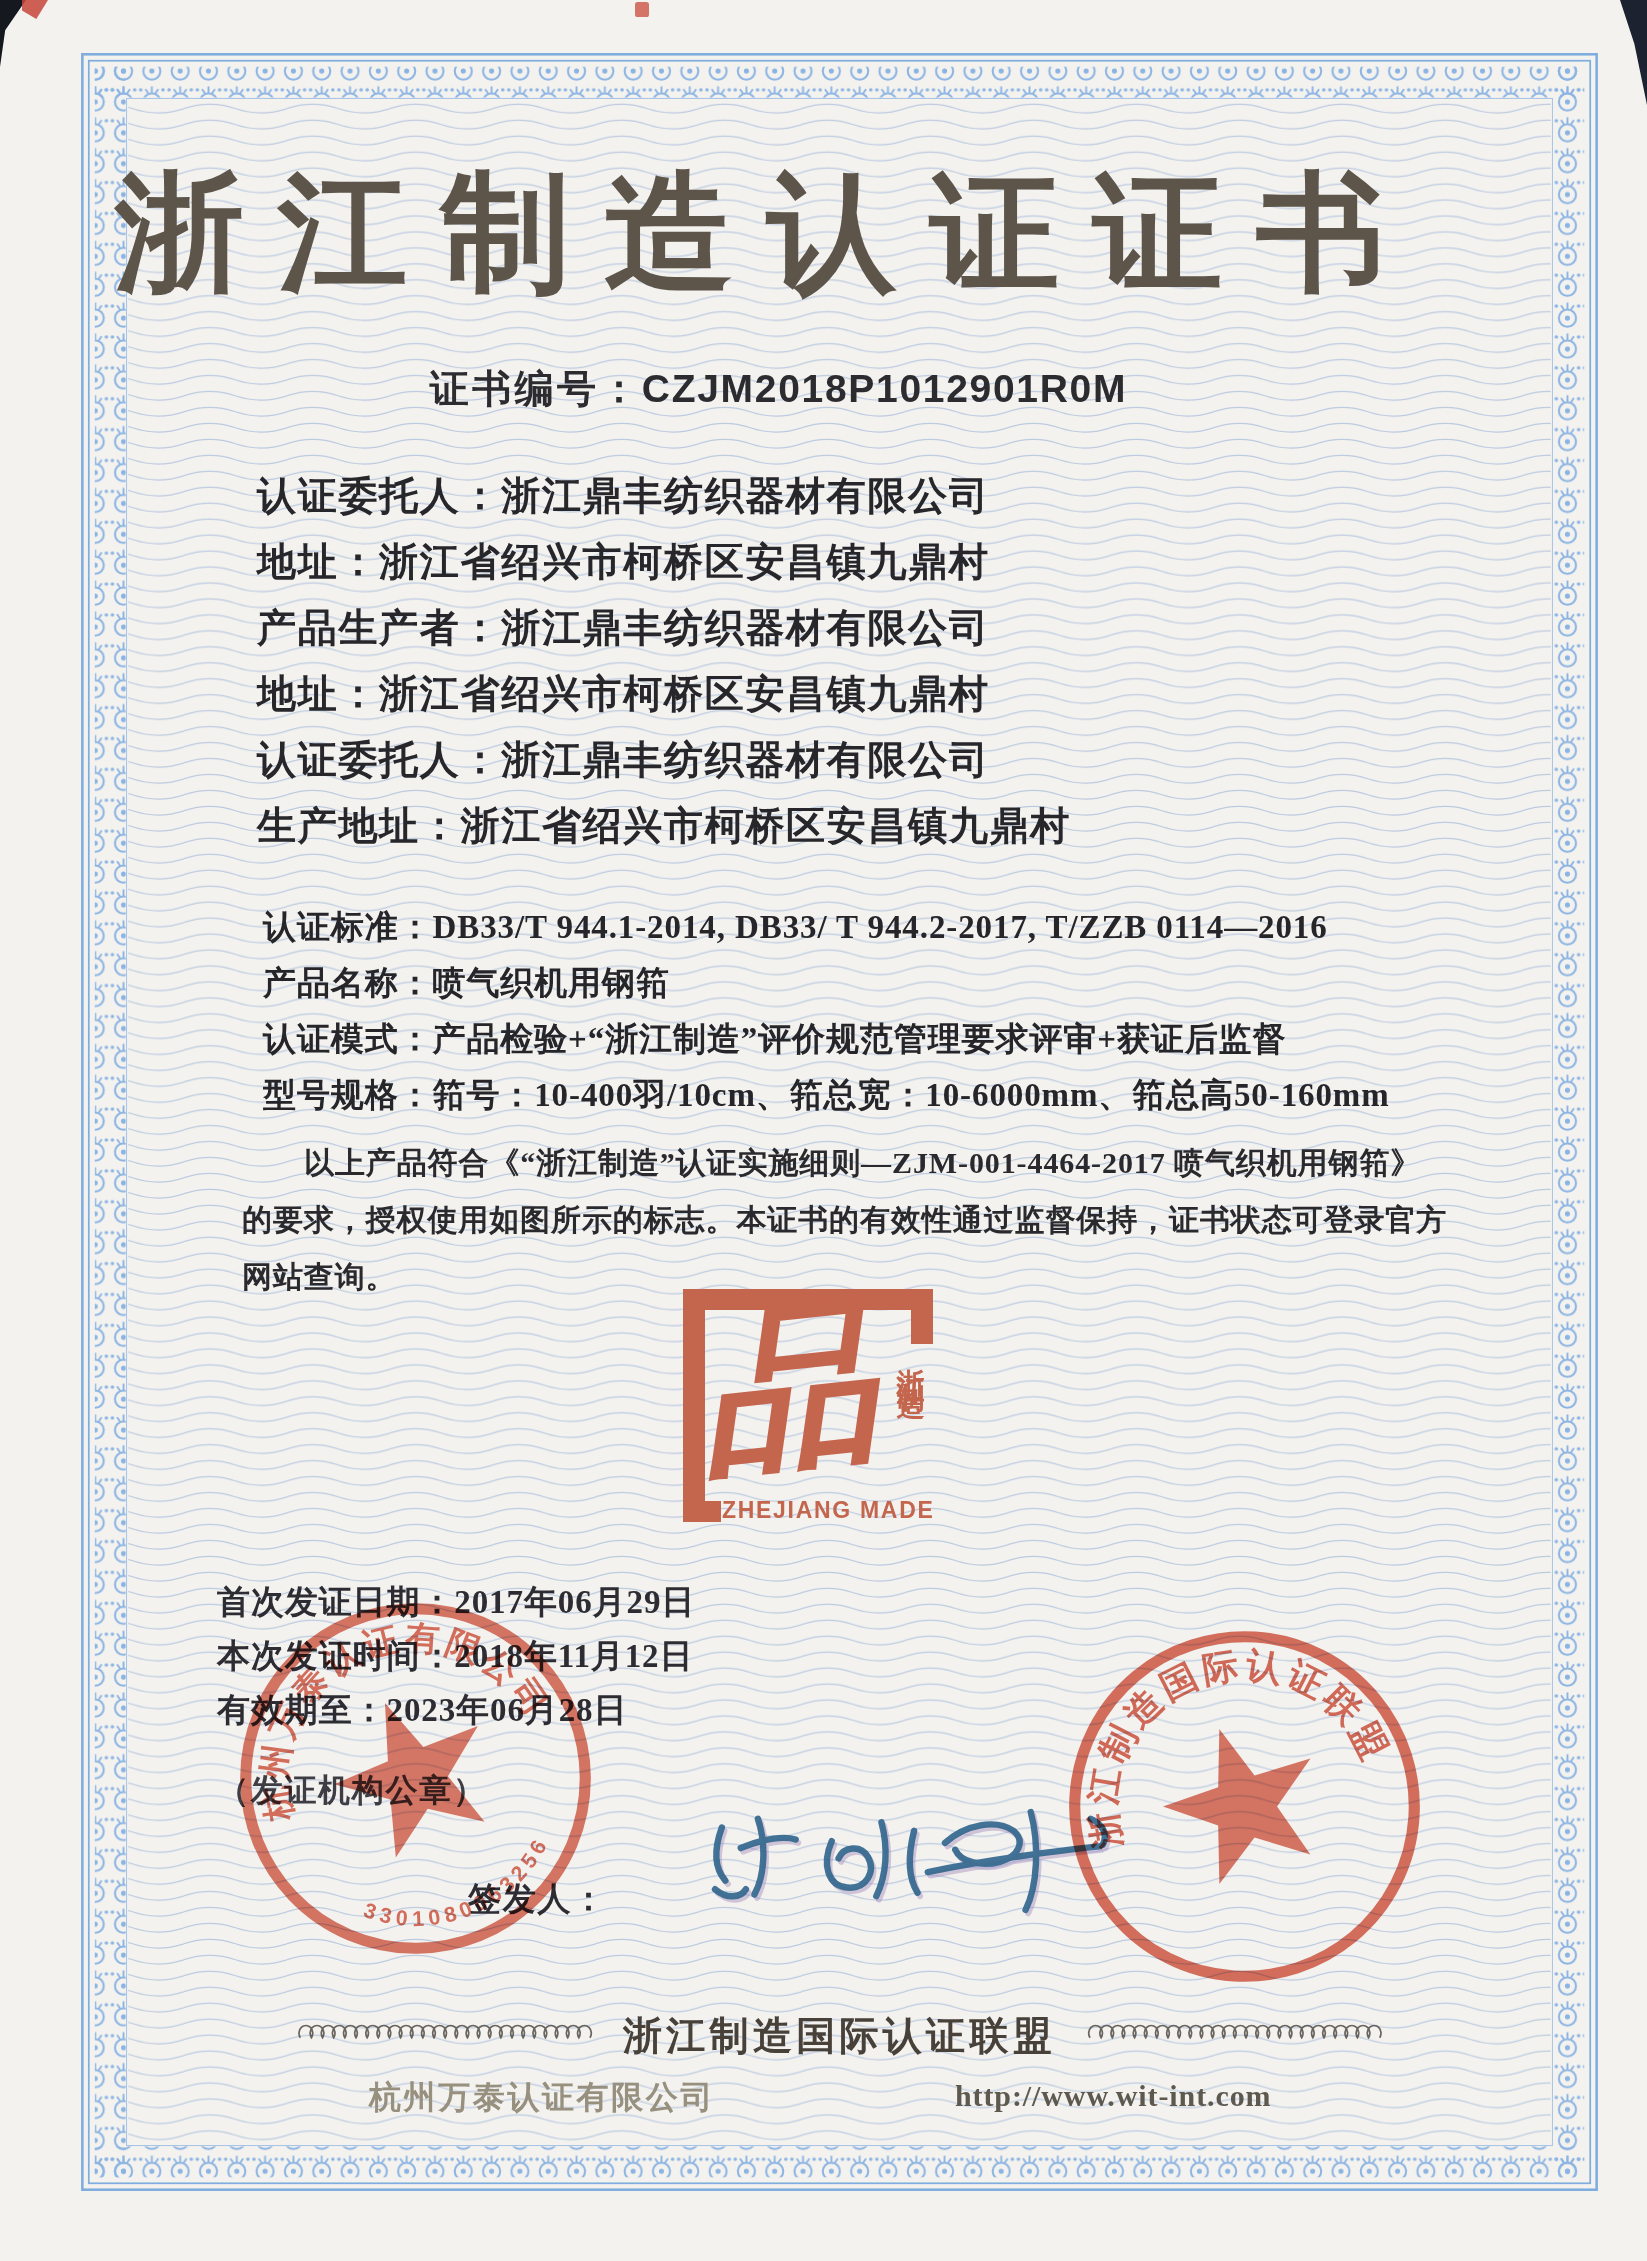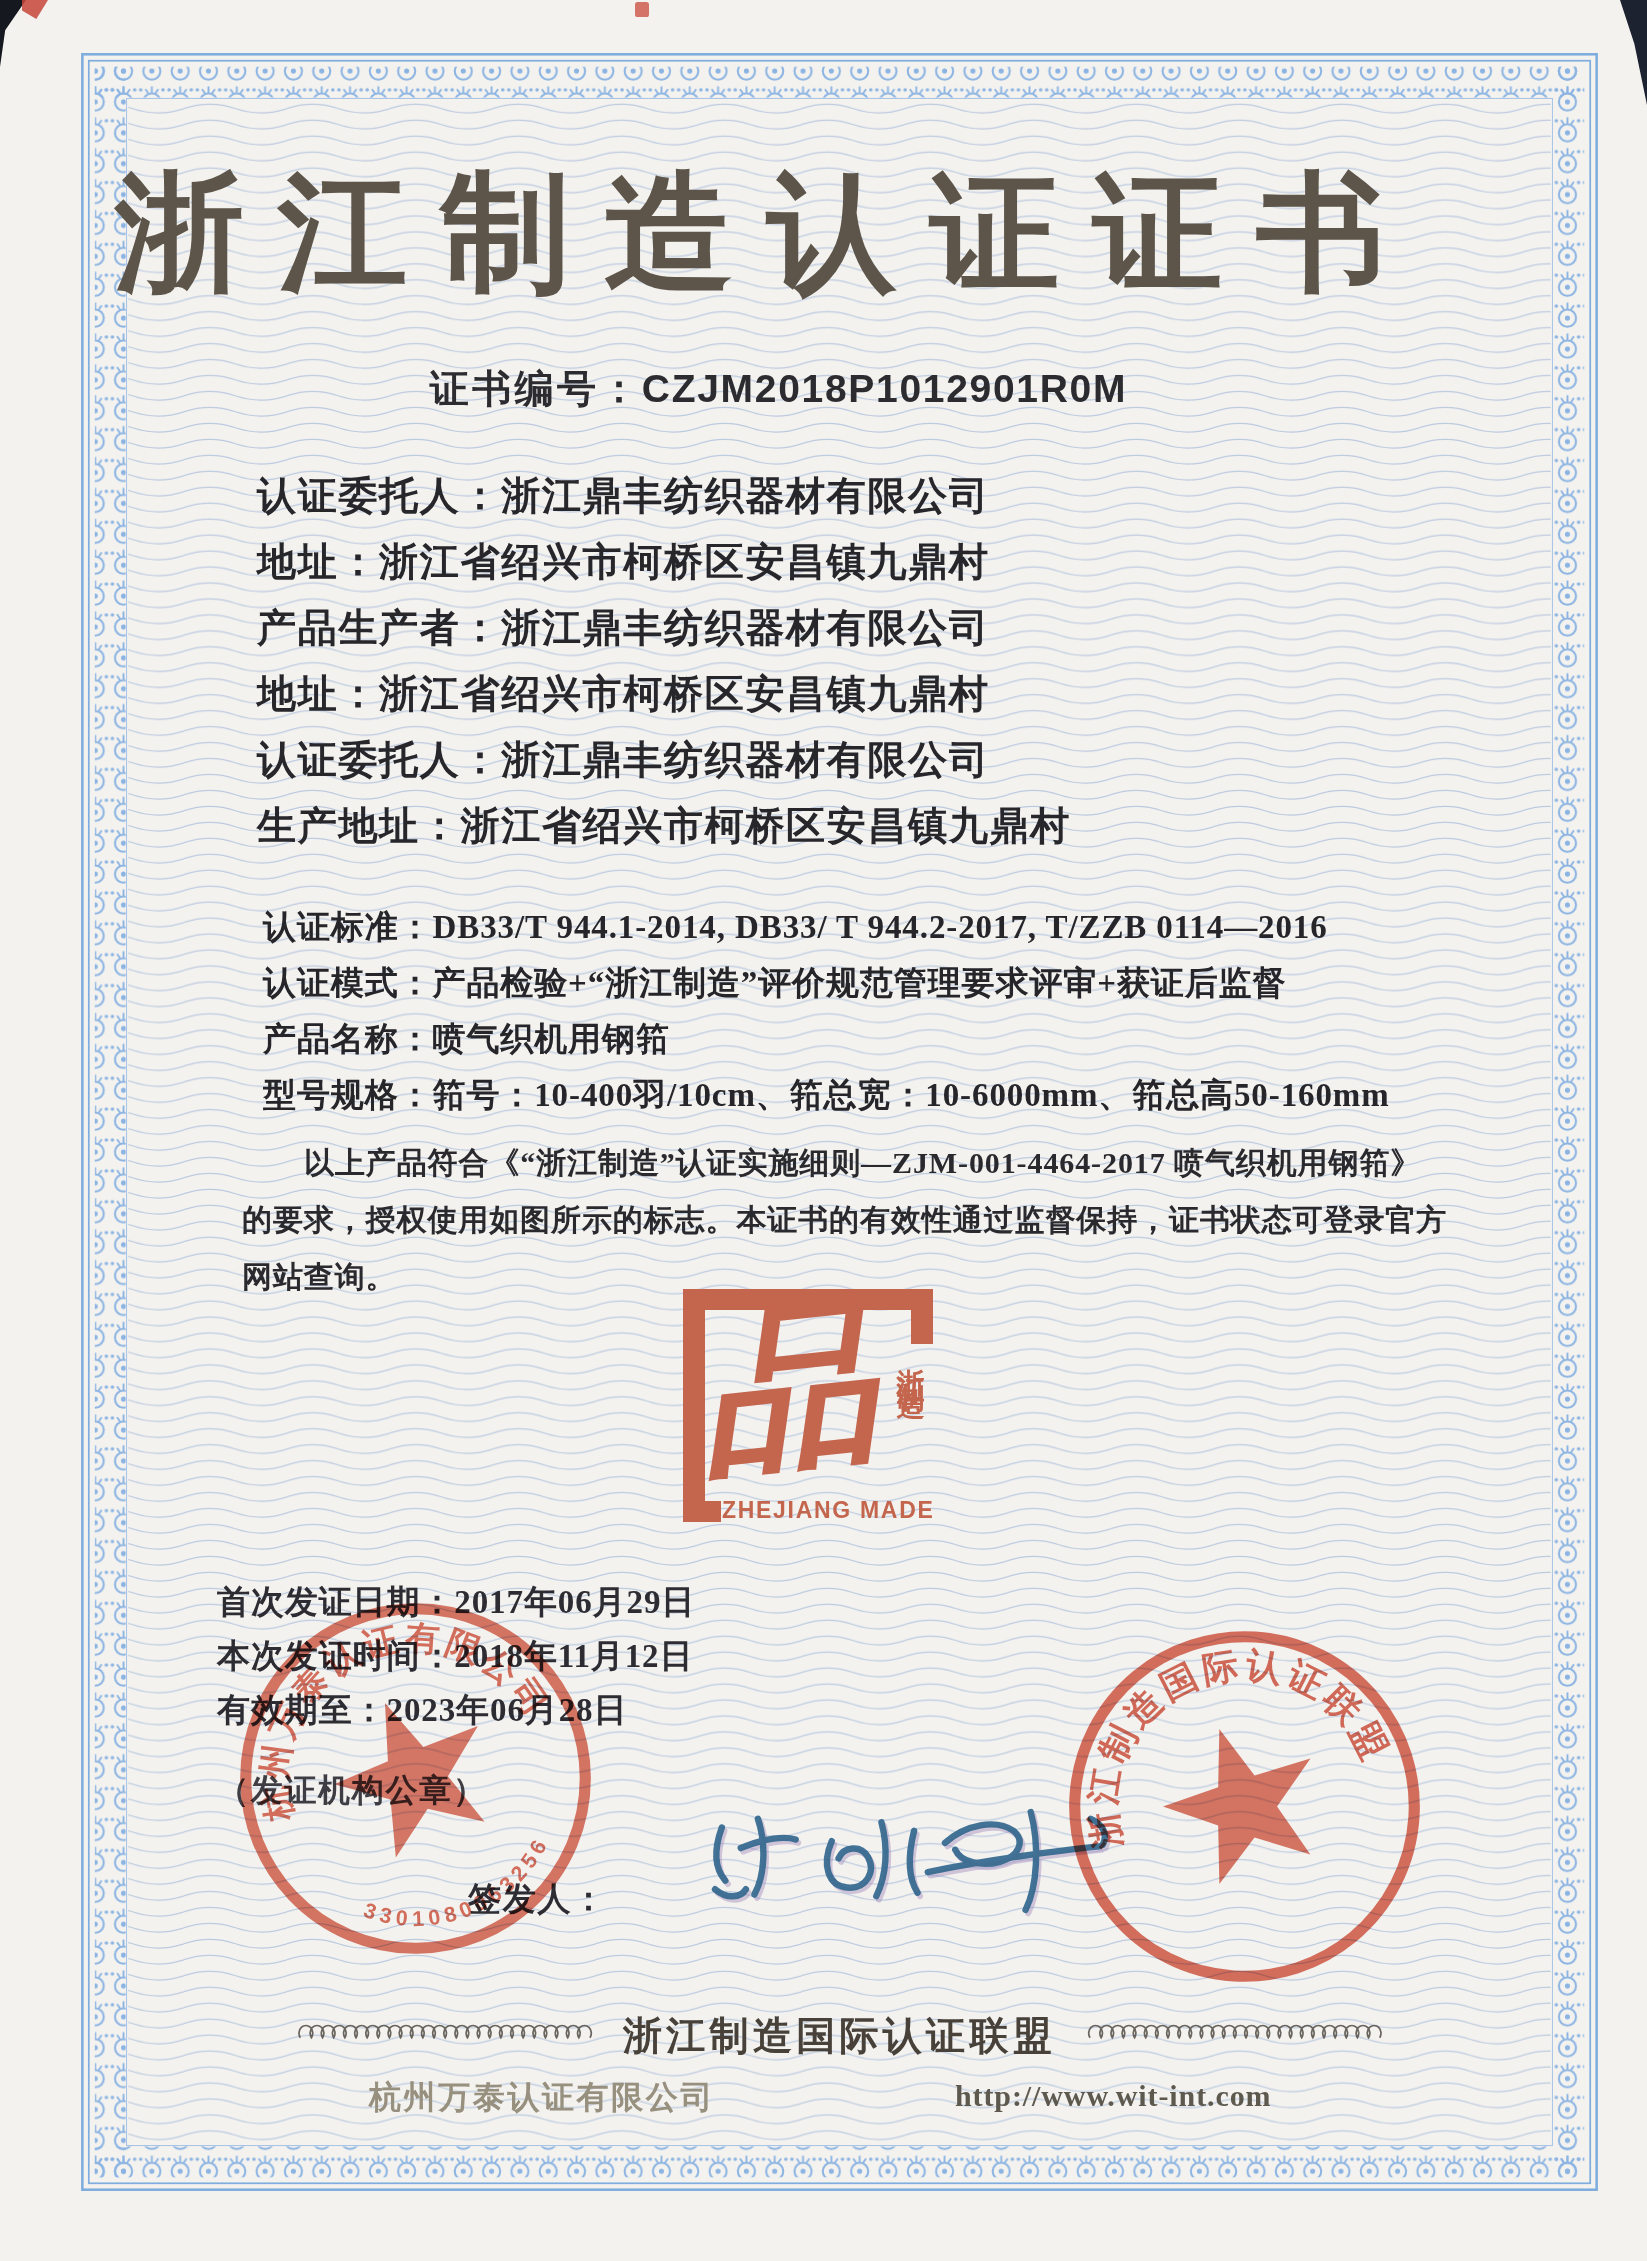--- a/index.html
+++ b/index.html
@@ -114,22 +114,22 @@
   <div class="field-row"><span>认证委托人：</span><span>浙江鼎丰纺织器材有限公司</span></div>
   <div class="field-row"><span>地址：</span><span>浙江省绍兴市柯桥区安昌镇九鼎村</span></div>
   <div class="field-row"><span>产品生产者：</span><span>浙江鼎丰纺织器材有限公司</span></div>
   <div class="field-row"><span>地址：</span><span>浙江省绍兴市柯桥区安昌镇九鼎村</span></div>
   <div class="field-row"><span>认证委托人：</span><span>浙江鼎丰纺织器材有限公司</span></div>
   <div class="field-row"><span>生产地址：</span><span>浙江省绍兴市柯桥区安昌镇九鼎村</span></div>
 </div>
 
 <div class="abs specs">
   <div class="spec-row"><span>认证标准：</span><span>DB33/T 944.1-2014, DB33/ T 944.2-2017, T/ZZB 0114—2016</span></div>
+  <div class="spec-row"><span>产品名称：</span><span>喷气织机用钢筘</span></div>
   <div class="spec-row"><span>认证模式：</span><span>产品检验+“浙江制造”评价规范管理要求评审+获证后监督</span></div>
-  <div class="spec-row"><span>产品名称：</span><span>喷气织机用钢筘</span></div>
   <div class="spec-row"><span>型号规格：</span><span>筘号：10-400羽/10cm、筘总宽：10-6000mm、筘总高50-160mm</span></div>
 </div>
 
 <div class="abs statement">
   <div class="st-line">以上产品符合《“浙江制造”认证实施细则—ZJM-001-4464-2017 喷气织机用钢筘》</div>
   <div class="st-line">的要求，授权使用如图所示的标志。本证书的有效性通过监督保持，证书状态可登录官方</div>
   <div class="st-line">网站查询。</div>
 </div>
 
 <div class="abs logo">

